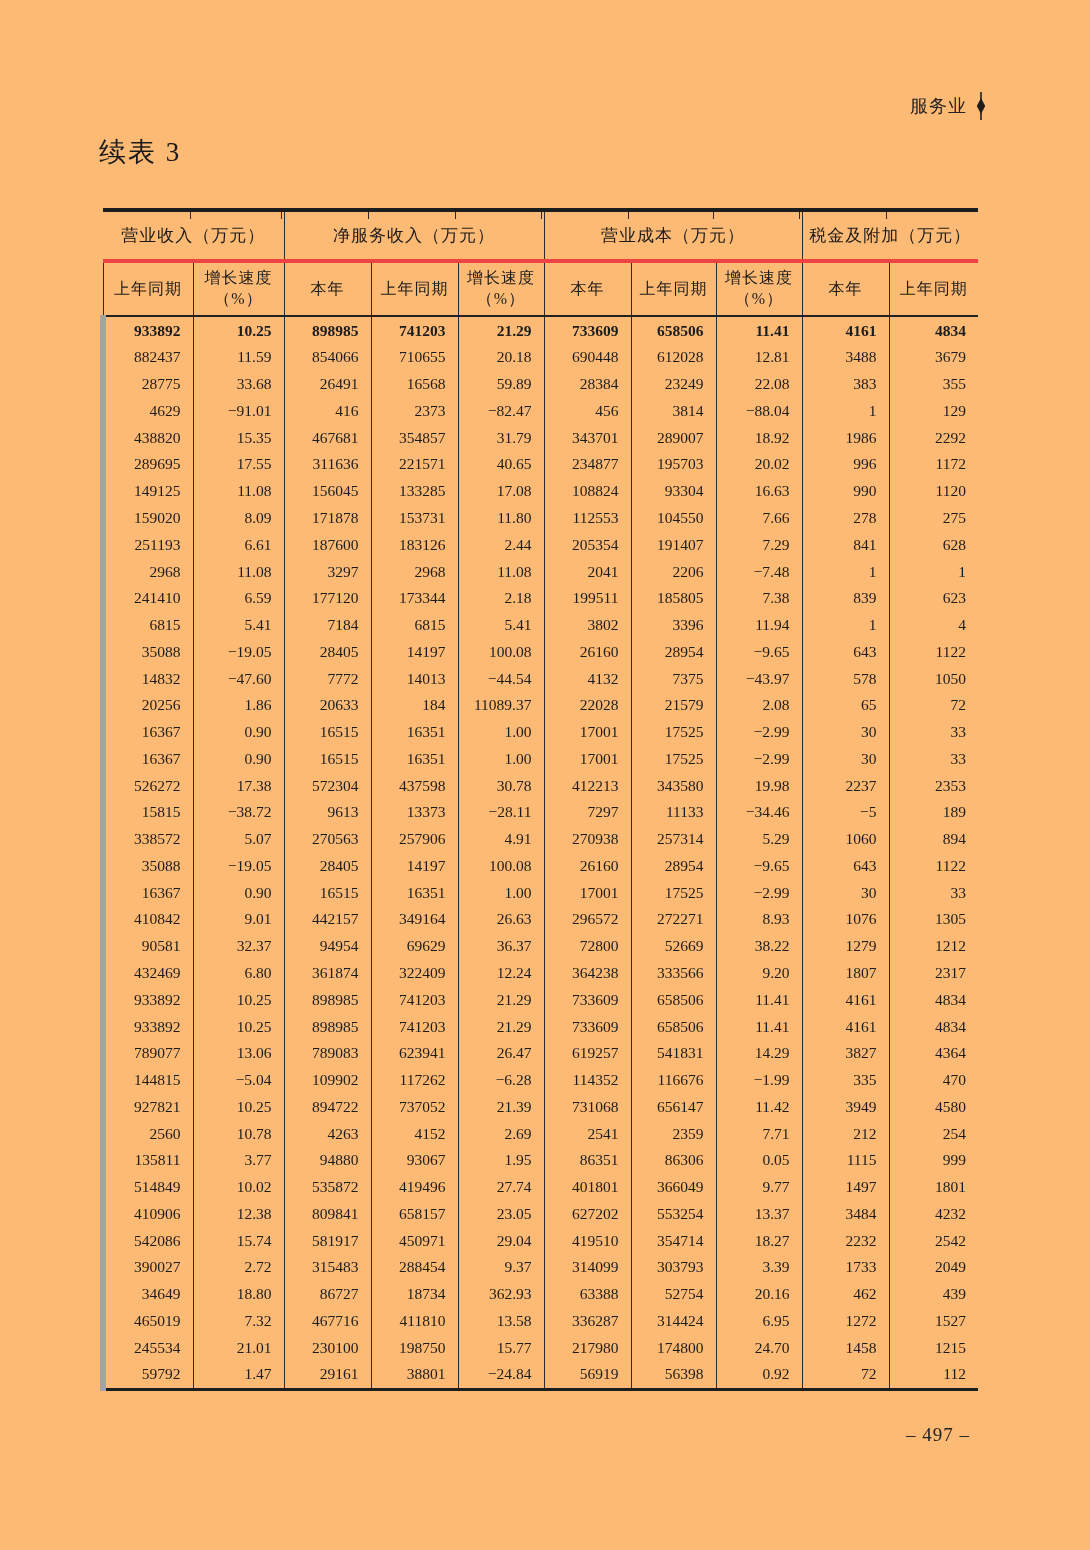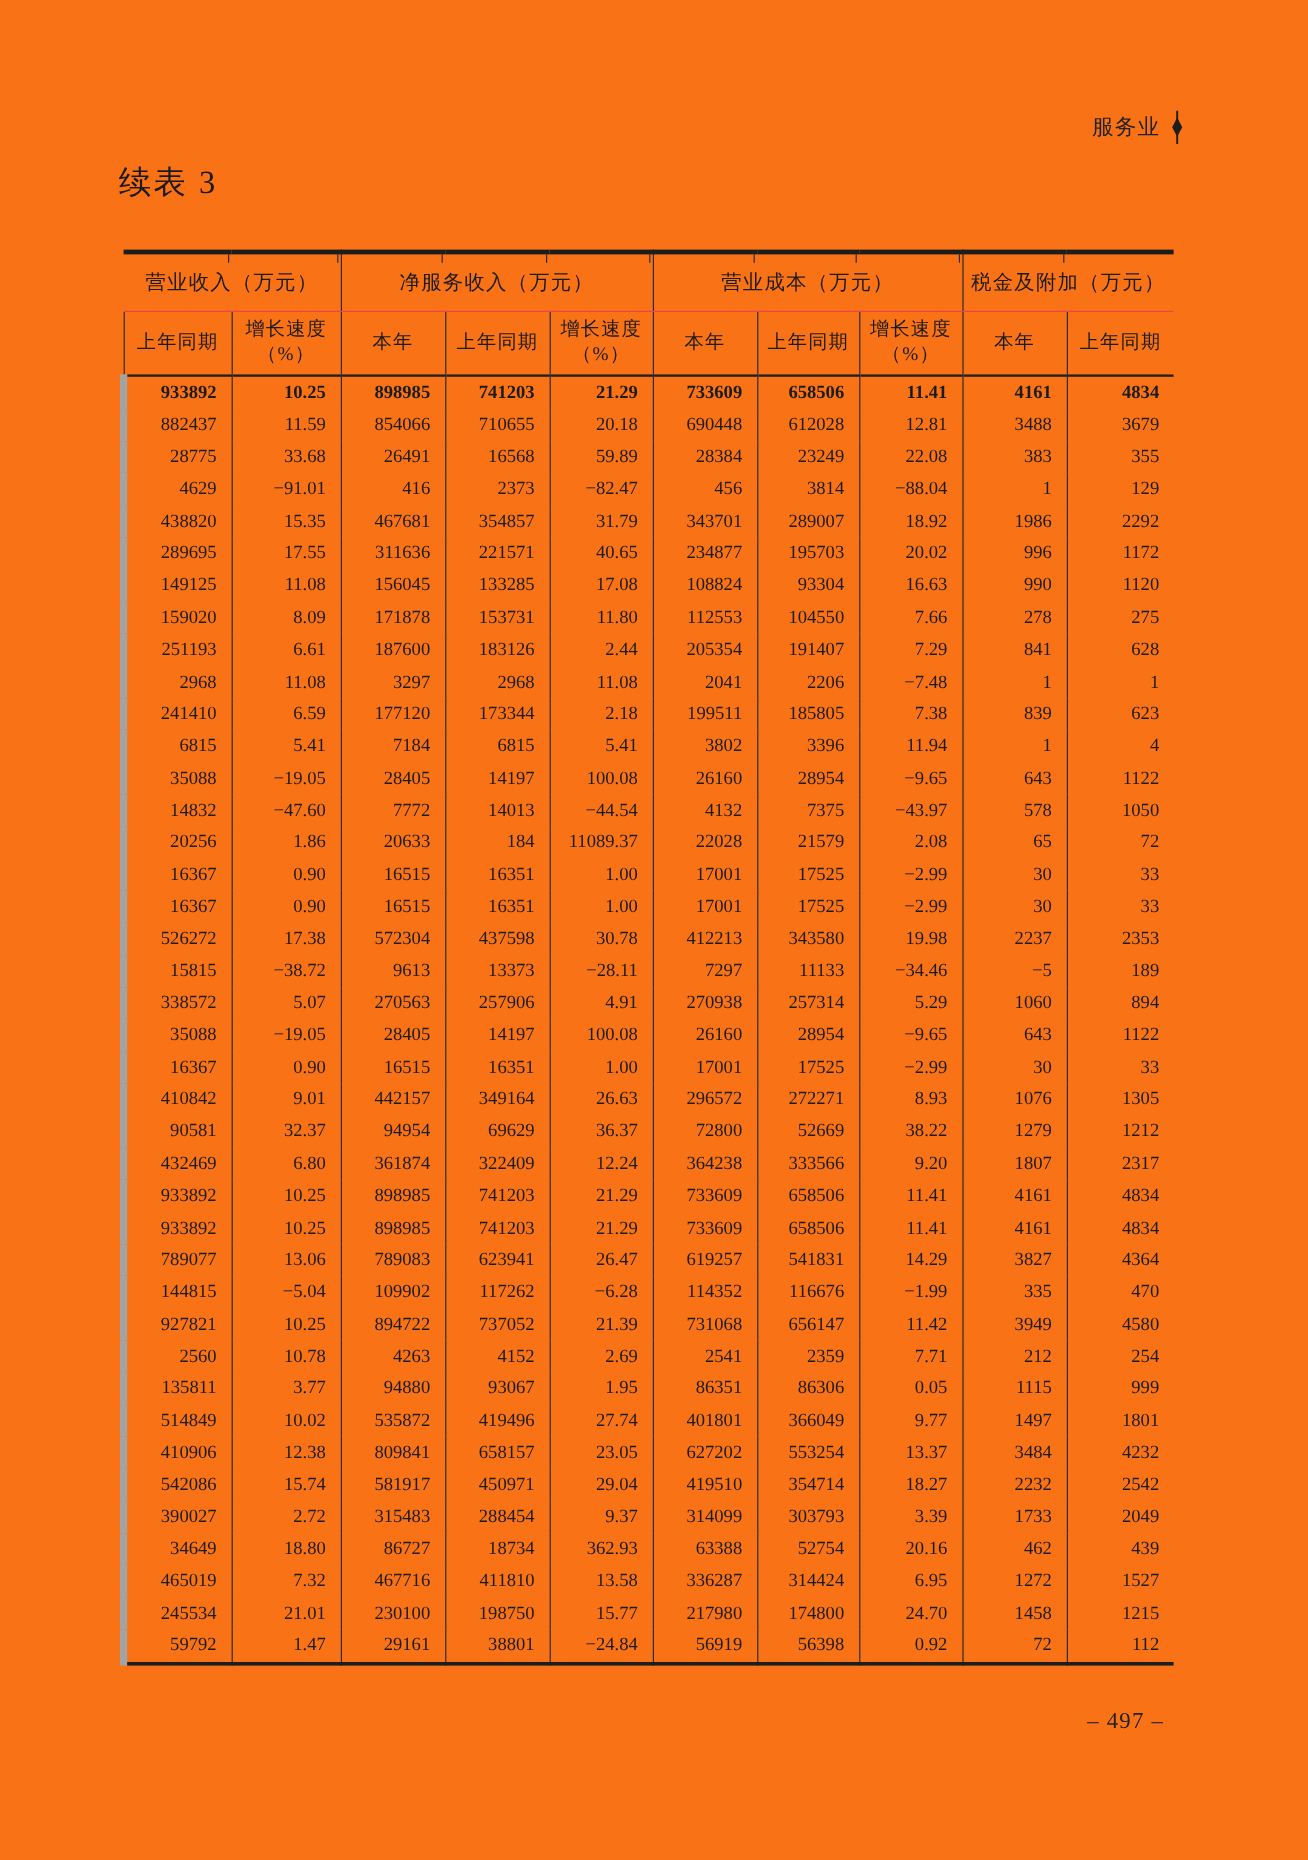--- a/index.html
+++ b/index.html
@@ -5,21 +5,21 @@
   html, body {
     margin: 0;
     padding: 0;
     background: #e8e8e8;
   }
   .page {
     position: relative;
     width: 1090px;
     height: 1550px;
     margin: 0 auto;
-    background: #f97316;
+    background: #fdba74;
     color: #1b1b1b;
     font-family: "Liberation Serif", "DejaVu Serif", serif;
     overflow: hidden;
   }
   
   .running-head {
     position: absolute;
     top: 92px;
     right: 104px;
     display: flex;
@@ -61,21 +61,21 @@
     height: 7px;
     background: #2a2a2a;
   }
   tr.group-row th {
     height: 45px;
     font-size: 17px;
     font-weight: normal;
     letter-spacing: 1px;
     text-align: center;
     vertical-align: middle;
-    border-bottom: 1px solid #ef4444;
+    border-bottom: 4px solid #ef4444;
   }
   tr.group-row th.gb { border-right: 1px solid #2b2b2b; }
   tr.sub-row th {
     height: 50px;
     font-size: 16px;
     font-weight: normal;
     text-align: center;
     vertical-align: middle;
     border-right: 1px solid #2b2b2b;
     border-bottom: 2px solid #222;

